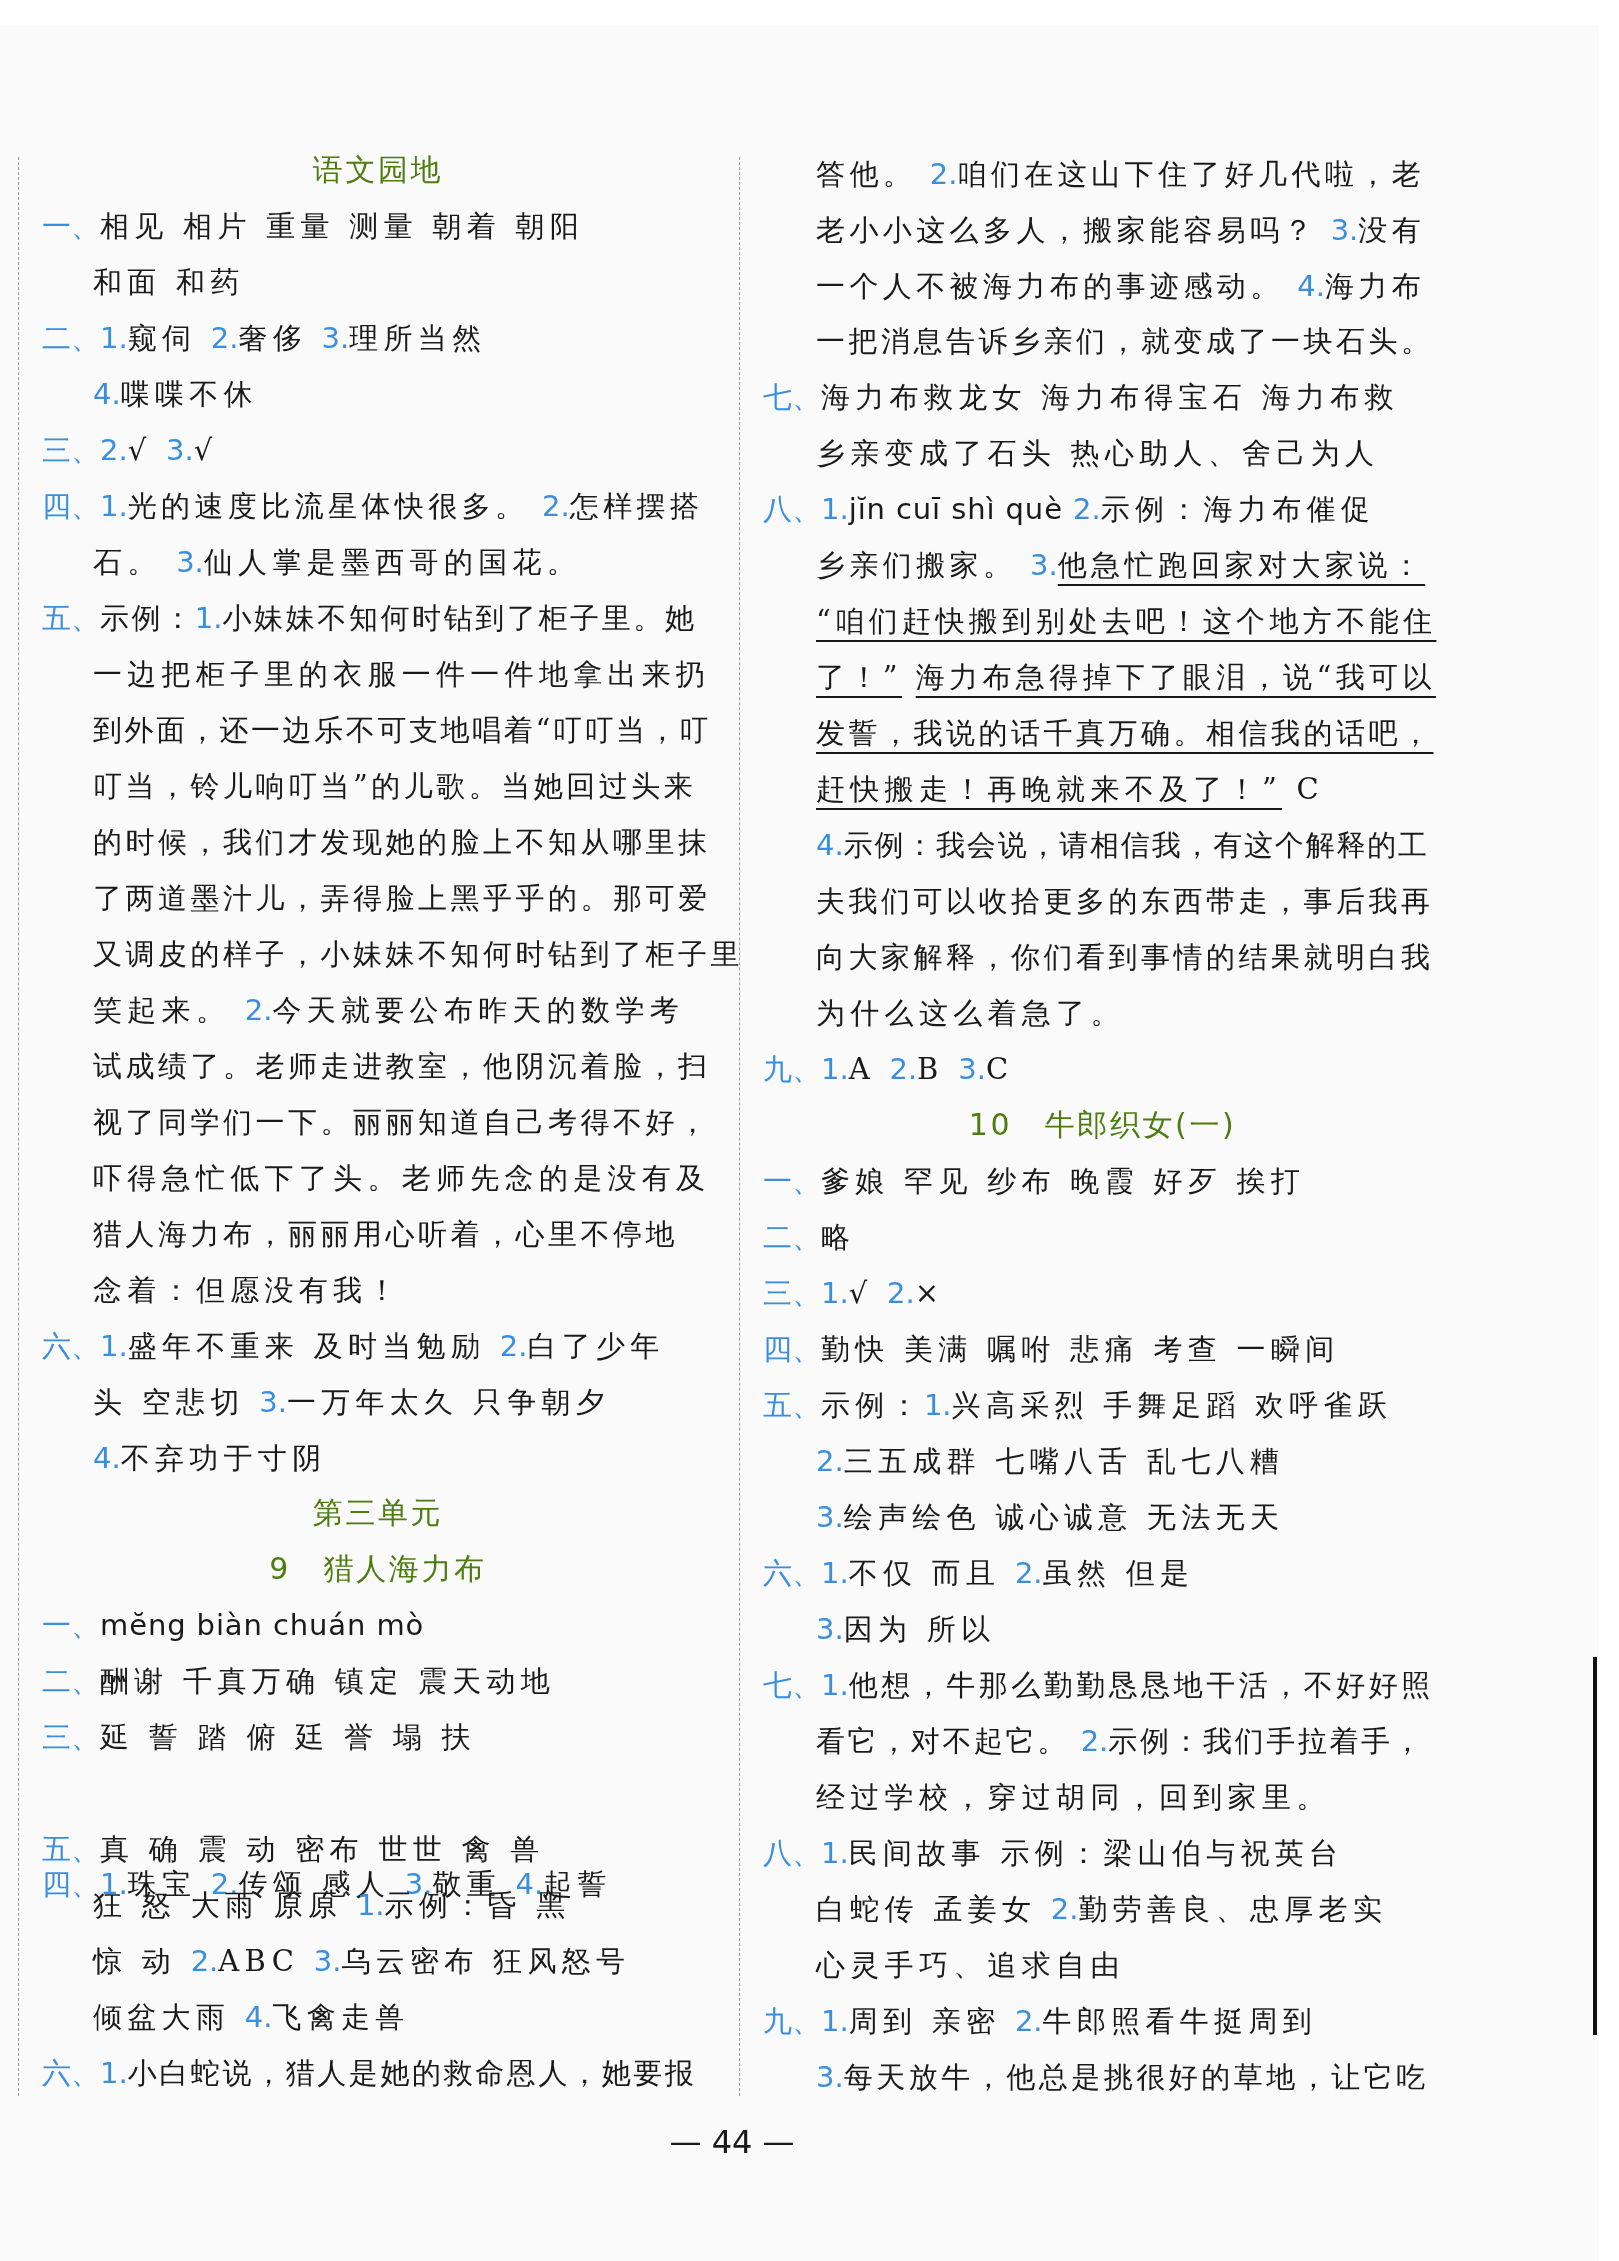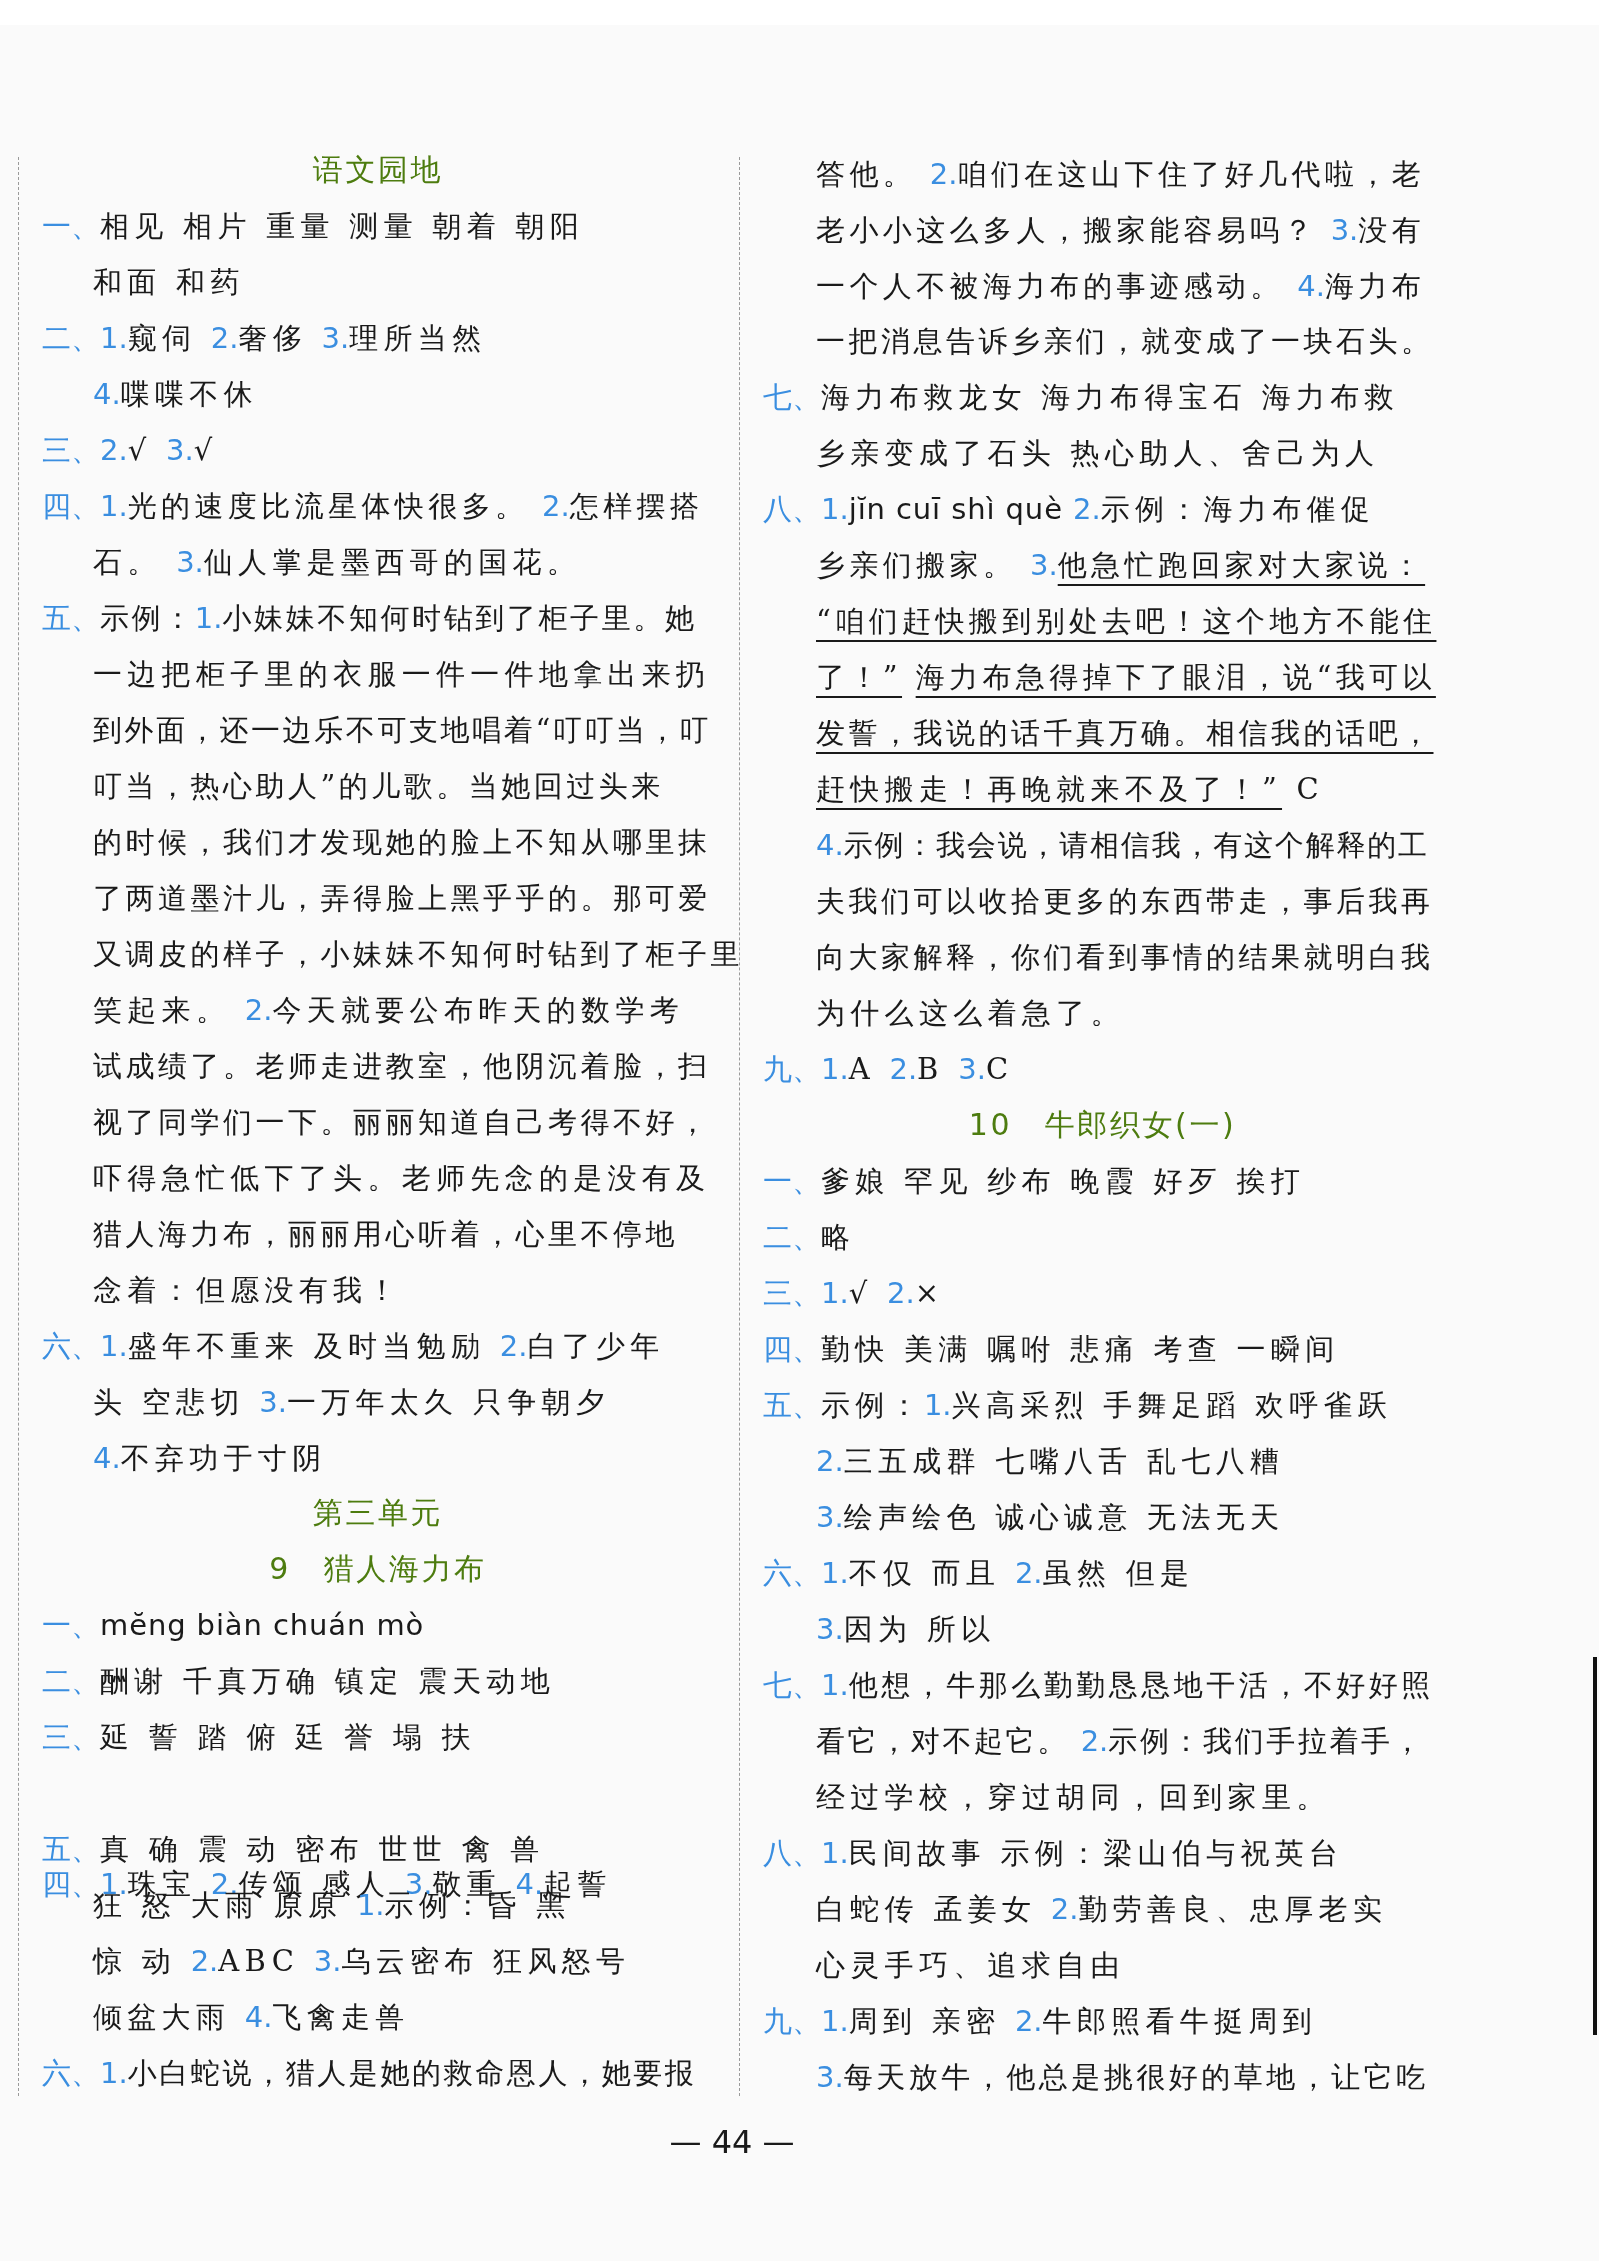--- a/index.html
+++ b/index.html
@@ -49,21 +49,21 @@
     <div class="line" style="top: 198px; left: 42px;"><span class="lbl">一、</span><span>相见  相片  重量  测量  朝着  朝阳</span></div>
     <div class="line" style="top: 254px; left: 93px;"><span>和面  和药</span></div>
     <div class="line" style="top: 310px; left: 42px;"><span class="lbl">二、1.</span><span>窥伺  </span><span class="lbl">2.</span><span>奢侈  </span><span class="lbl">3.</span><span>理所当然</span></div>
     <div class="line" style="top: 366px; left: 93px;"><span class="lbl">4.</span><span>喋喋不休</span></div>
     <div class="line" style="top: 422px; left: 42px;"><span class="lbl">三、2.</span><span>√  </span><span class="lbl">3.</span><span>√</span></div>
     <div class="line" style="top: 478px; left: 42px; letter-spacing: 4.4px;"><span class="lbl">四、1.</span><span>光的速度比流星体快很多。  </span><span class="lbl">2.</span><span>怎样摆搭</span></div>
     <div class="line" style="top: 534px; left: 93px;"><span>石。  </span><span class="lbl">3.</span><span>仙人掌是墨西哥的国花。</span></div>
     <div class="line" style="top: 590px; left: 42px; letter-spacing: 2.6px;"><span class="lbl">五、</span><span>示例：</span><span class="lbl">1.</span><span>小妹妹不知何时钻到了柜子里。她</span></div>
     <div class="line" style="top: 646px; left: 93px;"><span>一边把柜子里的衣服一件一件地拿出来扔</span></div>
     <div class="line" style="top: 702px; left: 93px; letter-spacing: 2.6px;"><span>到外面，还一边乐不可支地唱着“叮叮当，叮</span></div>
-    <div class="line" style="top: 758px; left: 93px; letter-spacing: 3.5px;"><span>叮当，热心助人”的儿歌。当她回过头来</span></div>
+    <div class="line" style="top: 758px; left: 93px; letter-spacing: 3.5px;"><span>叮当，铃儿响叮当”的儿歌。当她回过头来</span></div>
     <div class="line" style="top: 814px; left: 93px; letter-spacing: 3.5px;"><span>的时候，我们才发现她的脸上不知从哪里抹</span></div>
     <div class="line" style="top: 870px; left: 93px; letter-spacing: 3.5px;"><span>了两道墨汁儿，弄得脸上黑乎乎的。那可爱</span></div>
     <div class="line" style="top: 926px; left: 93px; letter-spacing: 3.5px;"><span>又调皮的样子，小妹妹不知何时钻到了柜子里</span></div>
     <div class="line" style="top: 982px; left: 93px;"><span>笑起来。  </span><span class="lbl">2.</span><span>今天就要公布昨天的数学考</span></div>
     <div class="line" style="top: 1038px; left: 93px; letter-spacing: 3.5px;"><span>试成绩了。老师走进教室，他阴沉着脸，扫</span></div>
     <div class="line" style="top: 1094px; left: 93px; letter-spacing: 3.5px;"><span>视了同学们一下。丽丽知道自己考得不好，</span></div>
     <div class="line" style="top: 1150px; left: 93px;"><span>吓得急忙低下了头。老师先念的是没有及</span></div>
     <div class="line" style="top: 1206px; left: 93px; letter-spacing: 3.5px;"><span>猎人海力布，丽丽用心听着，心里不停地</span></div>
     <div class="line" style="top: 1262px; left: 93px;"><span>念着：但愿没有我！</span></div>
     <div class="line" style="top: 1318px; left: 42px;"><span class="lbl">六、1.</span><span>盛年不重来  及时当勉励  </span><span class="lbl">2.</span><span>白了少年</span></div>

